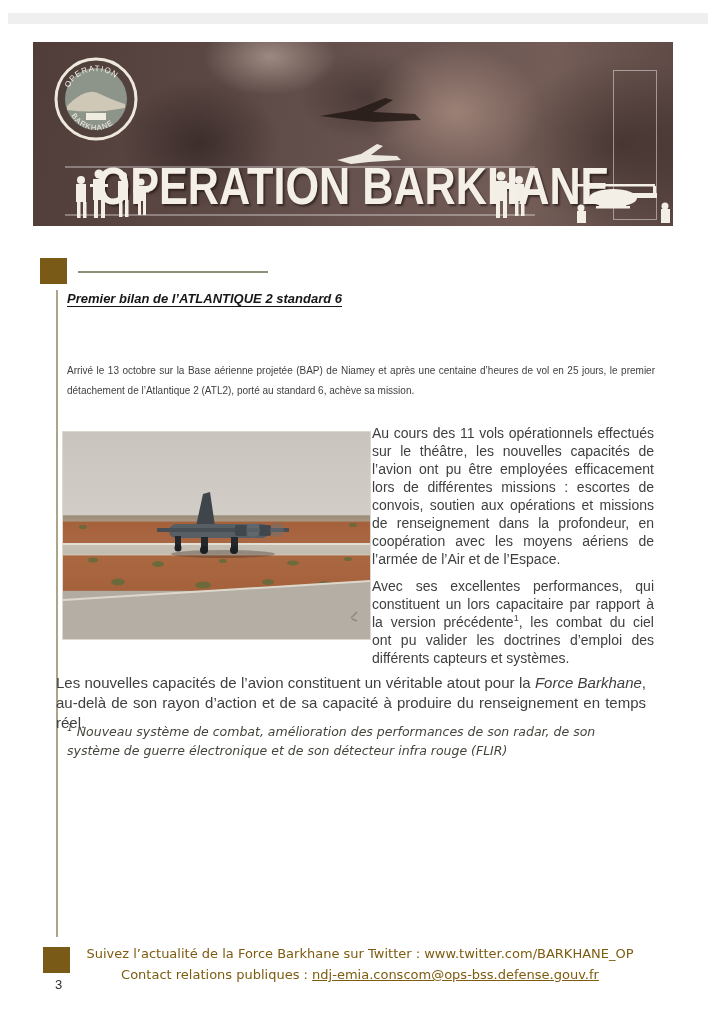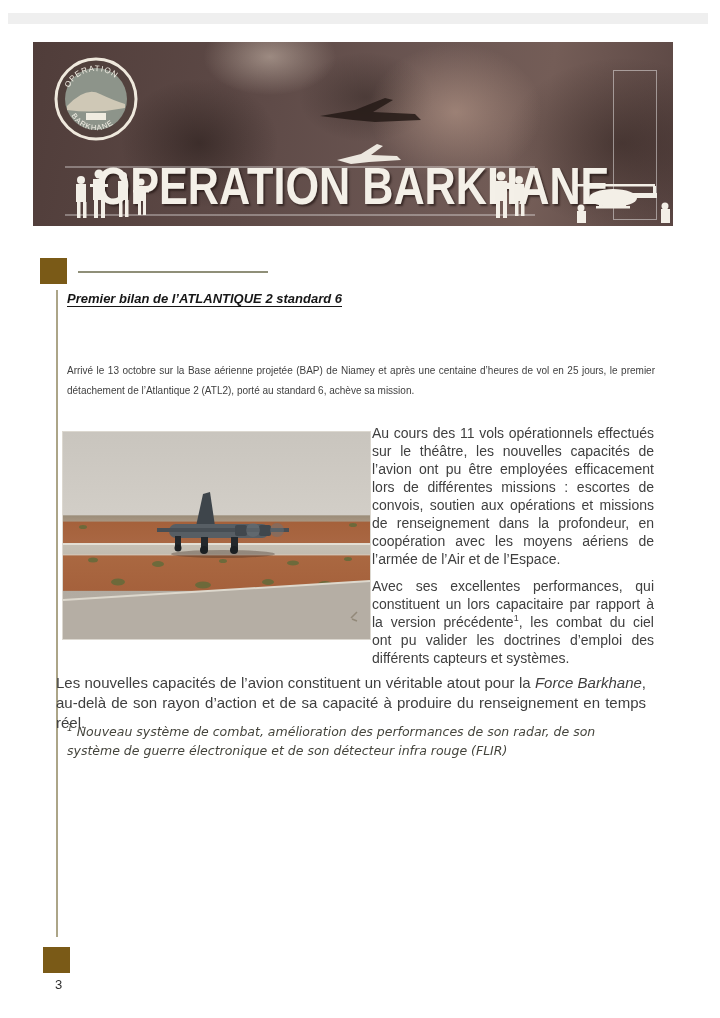--- a/index.html
+++ b/index.html
@@ -212,17 +212,21 @@
 
   <div class="col-right">
     <p>Au cours des 11 vols opérationnels effectués sur le théâtre, les nouvelles capacités de l’avion ont pu être employées efficacement lors de différentes missions : escortes de convois, soutien aux opérations et missions de renseignement dans la profondeur, en coopération avec les moyens aériens de l’armée de l’Air et de l’Espace.</p>
     <p><span>Avec ses excellentes performances, qui constituent un lors capacitaire par rapport à la version précédente</span><sup>1</sup><span>, les combat du ciel ont pu valider les doctrines d’emploi des différents capteurs et systèmes.</span></p>
   </div>
 
   <p class="closing"><span>Les nouvelles capacités de l’avion constituent un véritable atout pour la </span><i>Force Barkhane</i><span>, au-delà de son rayon d’action et de sa capacité à produire du renseignement en temps réel.</span></p>
 
   <p class="footnote"><sup>1</sup><span> Nouveau système de combat, amélioration des performances de son radar, de son système de guerre électronique et de son détecteur infra rouge (FLIR)</span></p>
 
+  <div class="footer">
+    <div>Suivez l’actualité de la Force Barkhane sur Twitter : www.twitter.com/BARKHANE_OP</div>
+    <div><span>Contact relations publiques : </span><a href="#">ndj-emia.conscom@ops-bss.defense.gouv.fr</a></div>
+  </div>
 
   <div class="square sq-bottom"></div>
   <div class="page-number">3</div>
 
 </div>
 
 </body></html>

